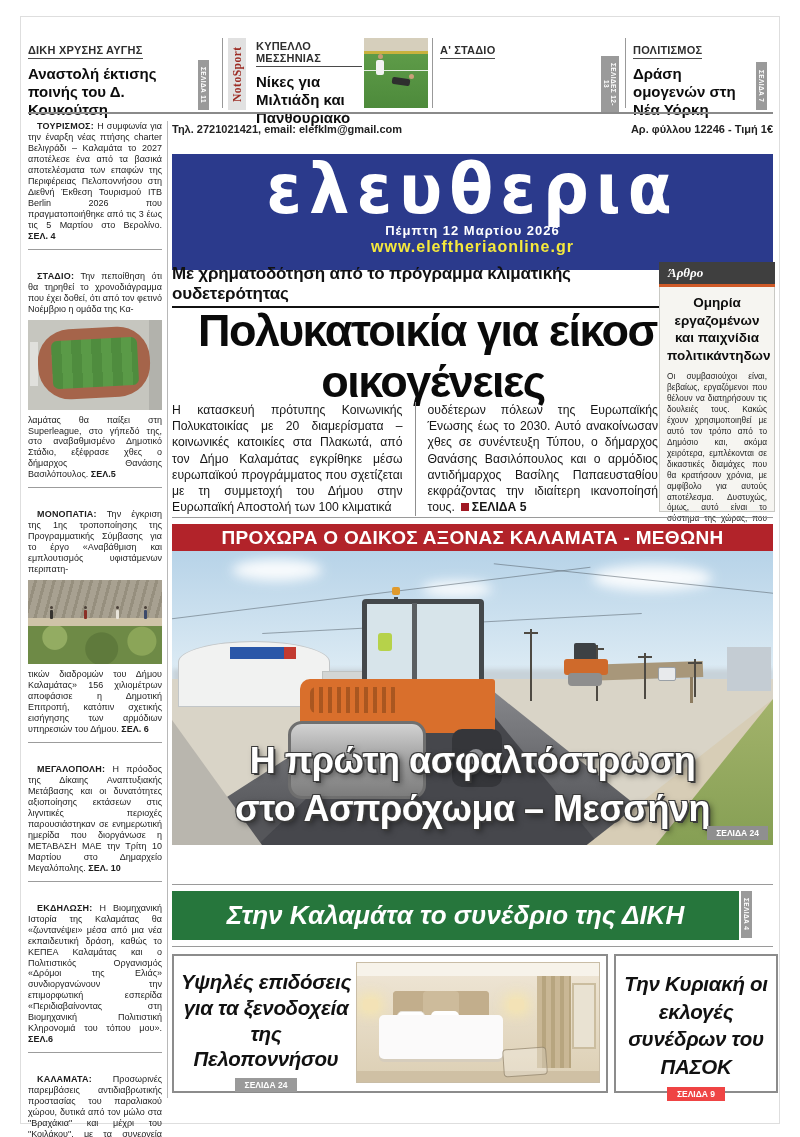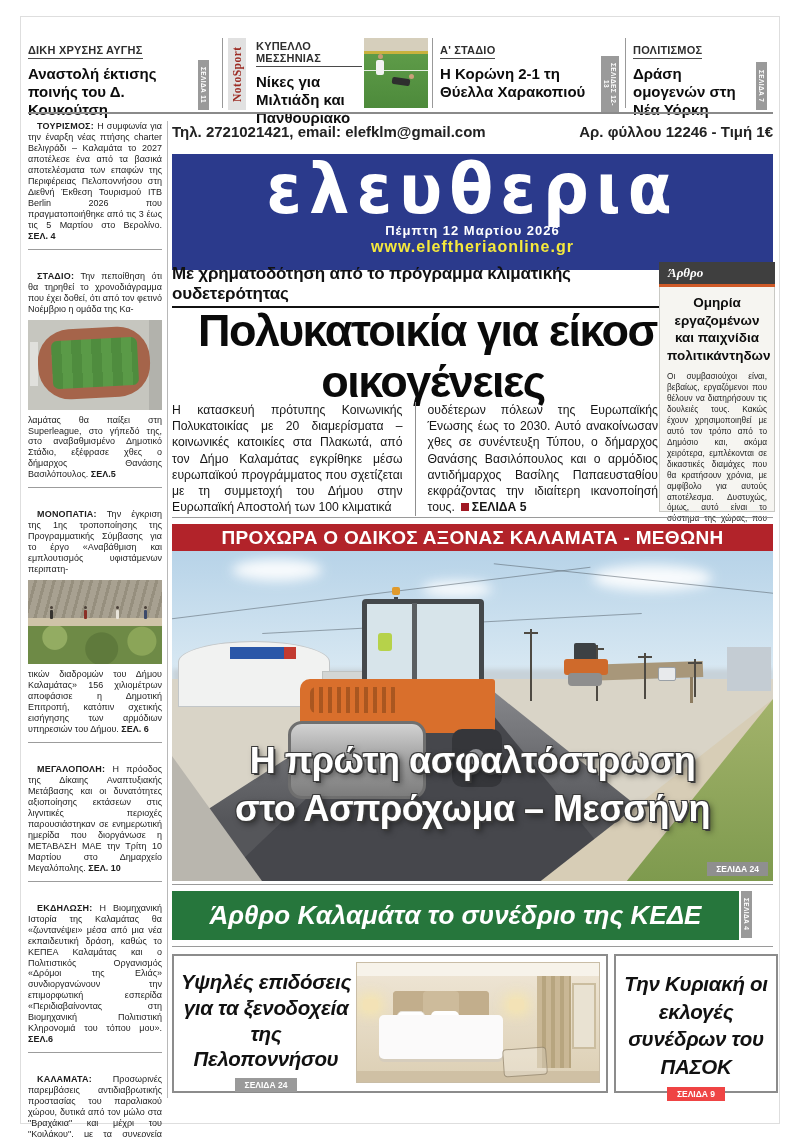--- a/index.html
+++ b/index.html
@@ -42,21 +42,21 @@
   .st-stand{position:absolute;left:2px;top:22px;width:8px;height:44px;background:#e0e0dc;}
 
   .trail-scene{position:relative;width:134px;height:84px;overflow:hidden;margin:5px 0;background:#76904a;}
   .tr-rock{position:absolute;left:0;top:0;right:0;height:40px;background:repeating-linear-gradient(105deg,#a8a191 0 6px,#968f7e 6px 9px);}
   .tr-path{position:absolute;left:0;top:38px;right:0;height:9px;background:#cfc3a8;}
   .tr-green{position:absolute;left:0;top:46px;right:0;bottom:0;background:radial-gradient(circle at 20% 30%,#93ac62 0 12px,transparent 13px),radial-gradient(circle at 55% 60%,#5f7a3c 0 16px,transparent 17px),radial-gradient(circle at 85% 40%,#8ba558 0 14px,transparent 15px),#6e8a46;}
   .hiker{position:absolute;top:30px;width:3px;height:9px;border-radius:1px;}
   .hiker::after{content:"";position:absolute;left:0;top:-4px;width:3px;height:3px;border-radius:50%;background:#4a4038;}
 
   
-  .contact-row{position:absolute;left:172px;top:123px;width:601px;display:flex;justify-content:space-between;font-size:15px;font-weight:bold;color:#222;}
+  .contact-row{position:absolute;left:172px;top:123px;width:601px;display:flex;justify-content:space-between;font-size:11px;font-weight:bold;color:#222;}
   .masthead{position:absolute;left:172px;top:139px;width:601px;height:116px;background:#2b3a8c;text-align:center;overflow:hidden;margin-top:15px;}
   .logo{font-family:"DejaVu Sans",sans-serif;font-weight:bold;font-size:64px;line-height:1.05;color:#fff;letter-spacing:7px;margin-top:2px;transform:scaleY(1.08);}
   .mh-date{font-size:13px;font-weight:bold;color:#fff;letter-spacing:1px;margin-top:0px;}
   .mh-url{font-size:16px;font-weight:bold;color:#f5e93c;letter-spacing:1px;}
 
   
   .kicker{position:absolute;left:172px;top:264px;width:490px;}
   .kicker span{display:inline-block;font-size:17px;font-weight:bold;border-bottom:2px solid #111;padding-bottom:2px;letter-spacing:-.2px;}
   .headline{position:absolute;left:168px;top:288px;width:494px;text-align:center;font-size:45px;font-weight:bold;line-height:1.13;letter-spacing:-1.5px;color:#0a0a0a;}
   .intro{position:absolute;left:172px;top:402px;width:486px;display:flex;font-size:12.2px;line-height:1.33;text-align:justify;color:#161616;}
@@ -72,21 +72,21 @@
   .arthro-title{text-align:center;font-weight:bold;font-size:13.5px;line-height:1.3;margin-bottom:7px;color:#0d0d0d;}
   .arthro-text{font-size:8.3px;line-height:1.32;text-align:justify;color:#242424;}
   .arthro-pg{border-top:1px solid #999;margin-top:6px;padding-top:3px;text-align:right;font-style:italic;font-weight:bold;font-size:9.5px;}
 
   
   .red-banner{position:absolute;left:172px;top:524px;width:601px;height:27px;background:#b2232a;color:#fff;font-weight:bold;font-size:19px;text-align:center;line-height:27px;letter-spacing:.3px;}
   .green-banner{position:absolute;left:172px;top:891px;width:567px;height:49px;background:#26763c;color:#fff;font-weight:bold;font-style:italic;font-size:26px;text-align:center;line-height:49px;}
   .green-tab{left:741px;top:891px;height:41px;}
 
   
-  .photo-main{position:absolute;left:172px;top:551px;width:601px;height:330px;overflow:hidden;background:linear-gradient(#b7d3e8,#e9f3f8 55%);}
+  .photo-main{position:absolute;left:172px;top:551px;width:601px;height:294px;overflow:hidden;background:linear-gradient(#b7d3e8,#e9f3f8 55%);}
   .cloud{position:absolute;background:#fff;border-radius:50%;filter:blur(6px);opacity:.9;}
   .mp-mount{position:absolute;left:0;top:118px;width:601px;height:14px;background:#c7d2d9;filter:blur(2px);}
   .mp-ground{position:absolute;left:0;top:128px;width:601px;height:202px;background:#d9d4c7;}
   .mp-bldg1{position:absolute;left:6px;top:90px;width:150px;height:64px;background:#f1f2f1;border:1px solid #c2c6c8;border-radius:100% 100% 0 0/42px 42px 0 0;}
   .mp-kteo{position:absolute;left:58px;top:96px;width:54px;height:12px;background:#2a57a8;}
   .mp-kteo2{position:absolute;left:112px;top:96px;width:12px;height:12px;background:#c23a30;}
   .mp-bldg2{position:absolute;left:150px;top:120px;width:86px;height:34px;background:#d3d6d4;border:1px solid #bfc3c1;}
   .mp-bldgR{position:absolute;right:2px;top:96px;width:44px;height:44px;background:#c4ccd3;}
   .mp-shed{position:absolute;right:70px;top:112px;width:120px;height:16px;background:#a8977a;transform:rotate(-2deg);}
   .mp-shedleg{position:absolute;right:80px;top:126px;width:3px;height:26px;background:#8d7c60;box-shadow:90px 0 0 #8d7c60;}
@@ -163,21 +163,20 @@
     <div class="sc-line"></div>
     <div class="sc-p1"></div>
     <div class="sc-p1h"></div>
     <div class="sc-p2"></div>
     <div class="sc-p2h"></div>
   </div>
   <div class="vdiv" style="left:432px;"></div>
 
   <div class="ts" style="left:440px;width:156px;">
     <div class="ts-cat">Α' ΣΤΑΔΙΟ</div>
-    <div class="ts-title">Η Κορώνη 2-1 τη Θύελλα Χαρακοπιού</div>
   </div>
   <div class="vtag" style="left:601px;top:56px;height:50px;">ΣΕΛΙΔΕΣ 12-13</div>
   <div class="vdiv" style="left:625px;"></div>
 
   <div class="ts" style="left:633px;width:118px;">
     <div class="ts-cat">ΠΟΛΙΤΙΣΜΟΣ</div>
     <div class="ts-title">Δράση ομογενών στη Νέα Υόρκη</div>
   </div>
   <div class="vtag" style="left:756px;top:62px;height:42px;">ΣΕΛΙΔΑ 7</div>
 
@@ -302,21 +301,21 @@
     </div>
     <div class="mp-overlay">
       <div>Η πρώτη ασφαλτόστρωση</div>
       <div>στο Ασπρόχωμα – Μεσσήνη</div>
     </div>
     <div class="photo-tag">ΣΕΛΙΔΑ 24</div>
   </figure>
 
   <div class="hrule thin" style="left:172px;top:884px;width:601px;"></div>
 
-  <div class="green-banner">Άρθρο Καλαμάτα το συνέδριο της ΚΕΔΕ</div>
+  <div class="green-banner">Στην Καλαμάτα το συνέδριο της ΔΙΚΗ</div>
   <div class="vtag green-tab">ΣΕΛΙΔΑ 4</div>
 
   <div class="hrule thin" style="left:172px;top:946px;width:601px;"></div>
 
   <div class="box box-left">
     <div class="bl-text">
       <div class="bl-title">Υψηλές επιδόσεις για τα ξενοδοχεία της Πελοποννήσου</div>
       <span class="htag">ΣΕΛΙΔΑ 24</span>
     </div>
     <div class="hotel-scene">

